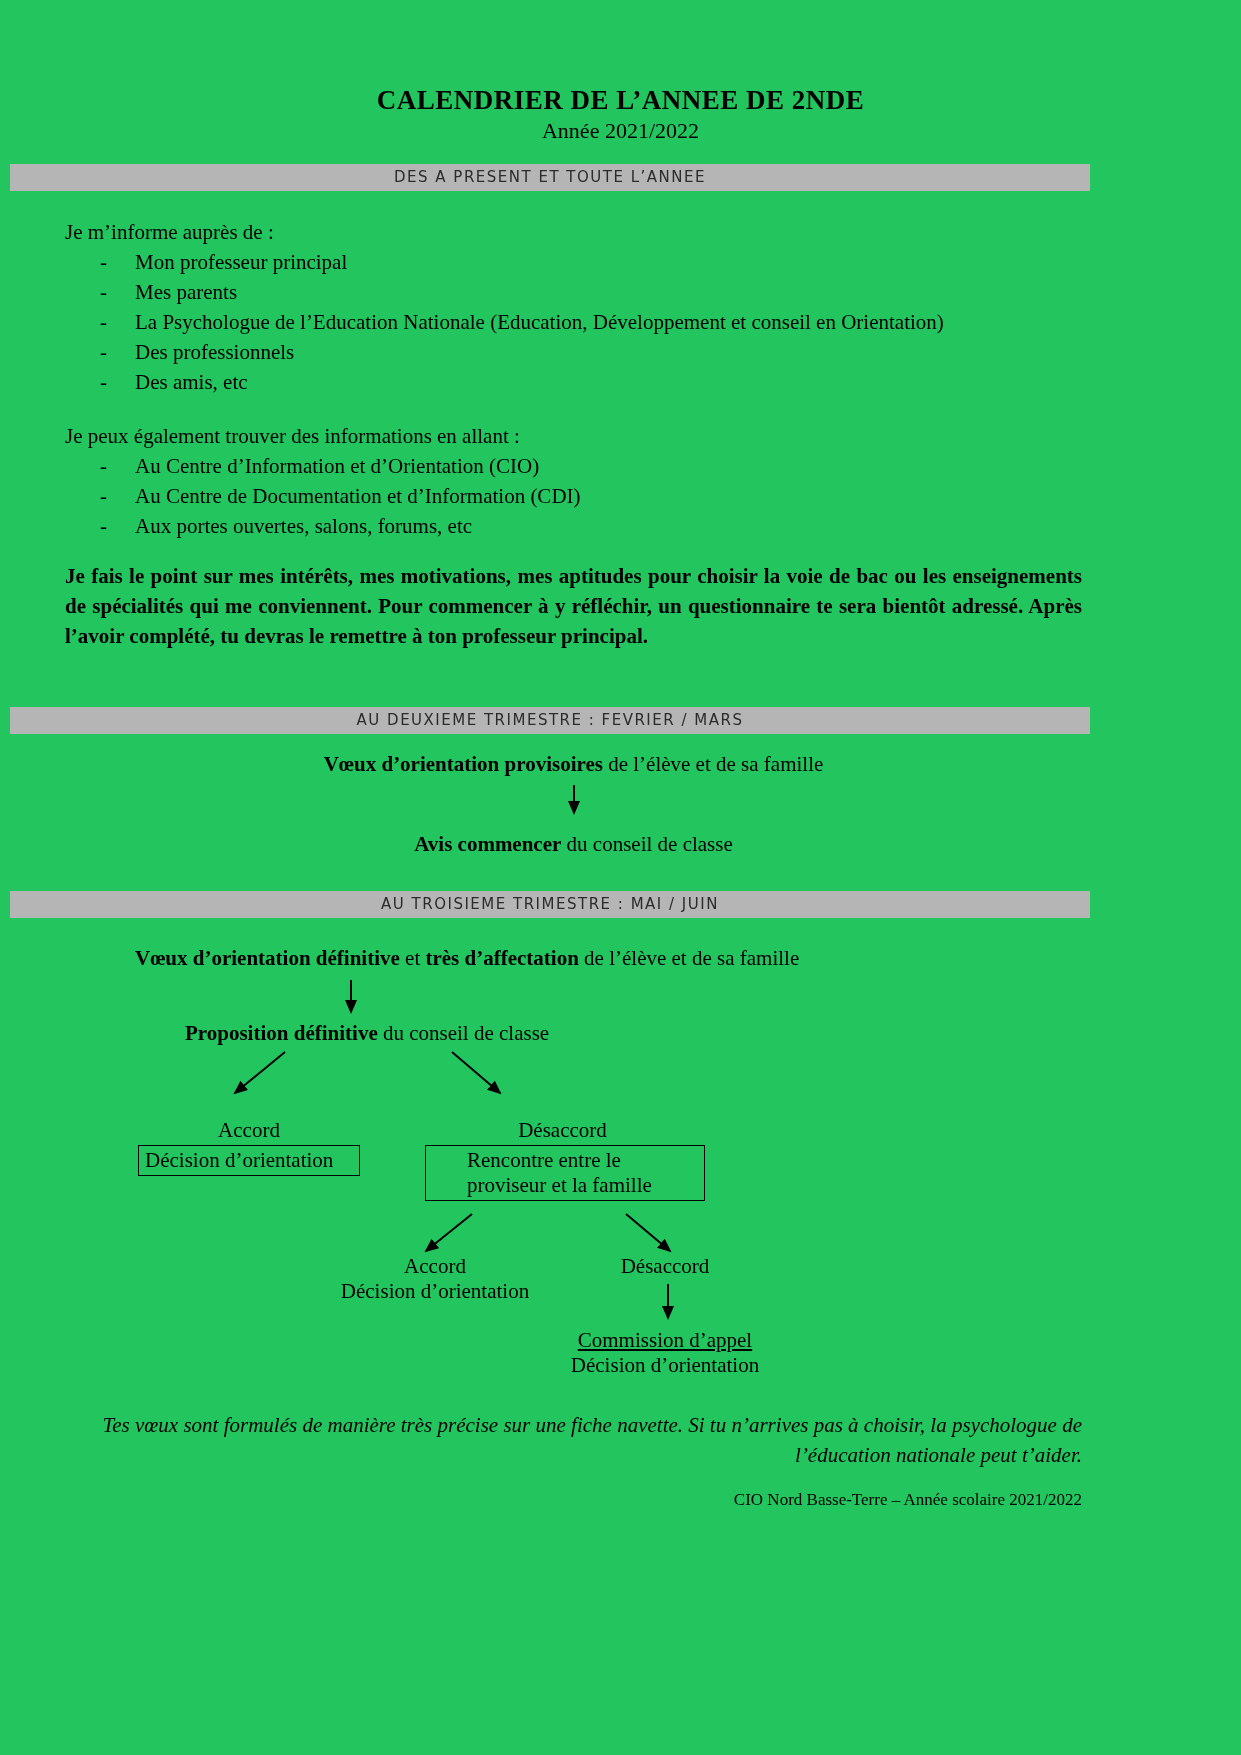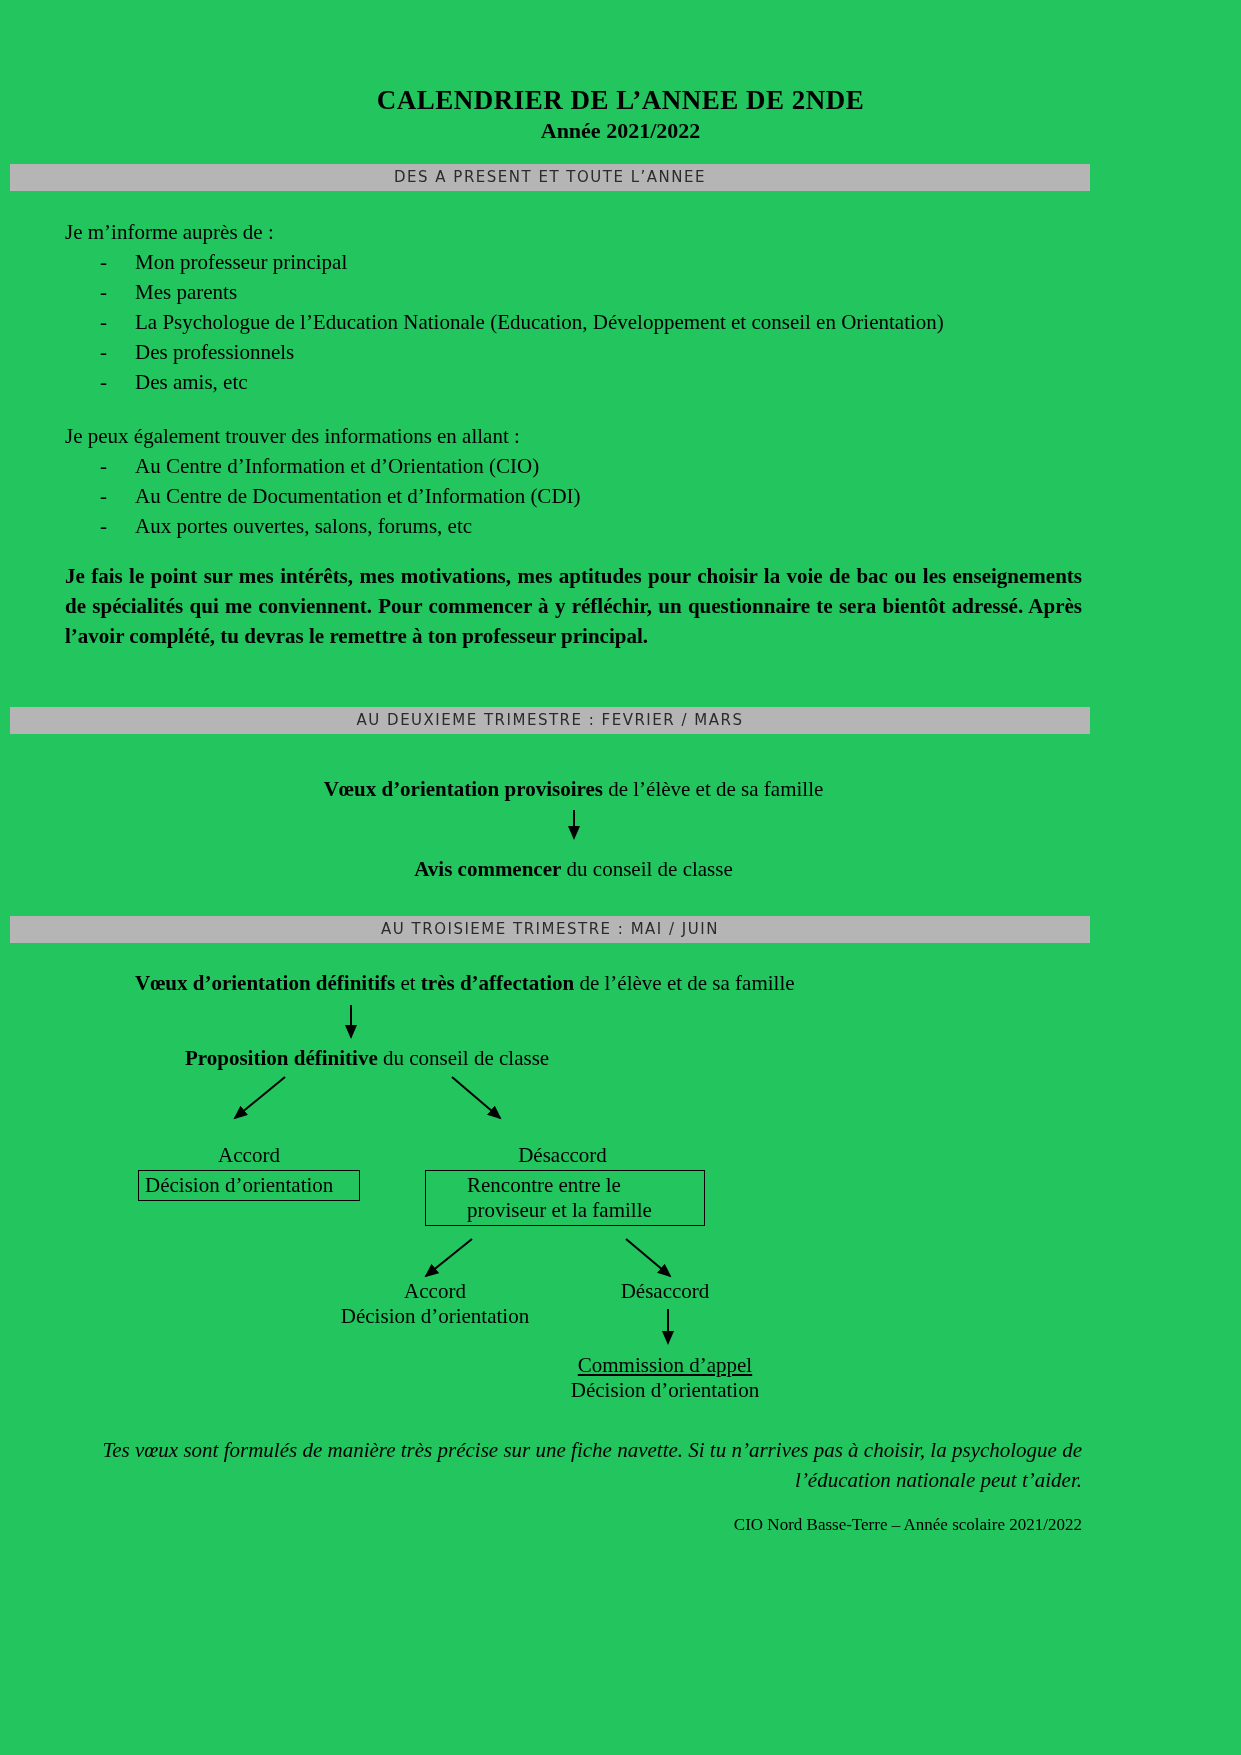--- a/index.html
+++ b/index.html
@@ -9,21 +9,21 @@
     position:relative;
     width:1241px; height:1755px;
     margin:0 auto;
     background:#22c55e;
     font-family:"Liberation Serif", serif;
     font-size:21px; color:#000;
     overflow:hidden;
   }
   .doc-header { text-align:center; padding-top:85px; }
   .doc-title { font-size:27px; font-weight:bold; letter-spacing:.5px; }
-  .doc-subtitle { font-size:22px; margin-top:2px; font-weight:bold; }
+  .doc-subtitle { font-size:22px; margin-top:2px; font-weight:normal; }
 
   .banner {
     margin-left:10px; width:1080px;
     background:#b5b5b5; color:#2b2b2b;
     text-align:center;
     font-family:"DejaVu Sans", sans-serif;
     font-size:15px; letter-spacing:1.5px;
     padding:4px 0 5px 0;
   }
   .banner-1 { margin-top:20px; }
@@ -37,21 +37,21 @@
   ul.dash-list { list-style:none; }
   .dash-list li { line-height:30px; }
   .dash-list .dash { display:inline-block; width:35px; margin-left:35px; }
 
   .bold-para {
     margin-top:20px; font-weight:bold;
     text-align:justify; line-height:30px;
   }
 
   .t2-flow { margin-left:65px; width:1017px; text-align:center; }
-  .t2-line-1 { margin-top:40px; line-height:30px; }
+  .t2-line-1 { margin-top:15px; line-height:30px; }
   .t2-arrow { margin-top:4px; line-height:0; }
   .t2-line-2 { margin-top:6px; line-height:30px; }
 
   .chart { position:relative; height:470px; }
   .chart .node { position:absolute; line-height:25px; }
   .chart .ctr { text-align:center; }
   .chart svg { position:absolute; overflow:visible; }
   .boxed { border:1px solid #000; padding:2px 6px; }
 
   .note {
@@ -115,21 +115,21 @@
           <line class="al" x1="7" y1="2" x2="7" y2="30" marker-end="url(#arrowhead)"></line>
         </svg>
     </div>
     <div class="t2-line-2"><b>Avis commencer</b><span> du conseil de classe</span></div>
   </div>
 
   <div class="banner banner-3">AU TROISIEME TRIMESTRE : MAI / JUIN</div>
 
   <div class="chart">
 
-    <div class="node" style="left:135px; top:28px;"><b>Vœux d’orientation définitifs</b><span> et </span><b>très d’affectation</b><span> de l’élève et de sa famille</span></div>
+    <div class="node" style="left:135px; top:28px;"><b>Vœux d’orientation définitive</b><span> et </span><b>très d’affectation</b><span> de l’élève et de sa famille</span></div>
 
     <svg style="left:344px; top:62px;" width="14" height="42">
         <line class="al" x1="7" y1="0" x2="7" y2="32" marker-end="url(#arrowhead)"></line>
       </svg>
 
     <div class="node" style="left:185px; top:103px;"><b>Proposition définitive</b><span> du conseil de classe</span></div>
 
     <svg style="left:225px; top:131px;" width="70" height="50">
         <line class="al" x1="60" y1="3" x2="10" y2="44" marker-end="url(#arrowhead)"></line>
       </svg>

